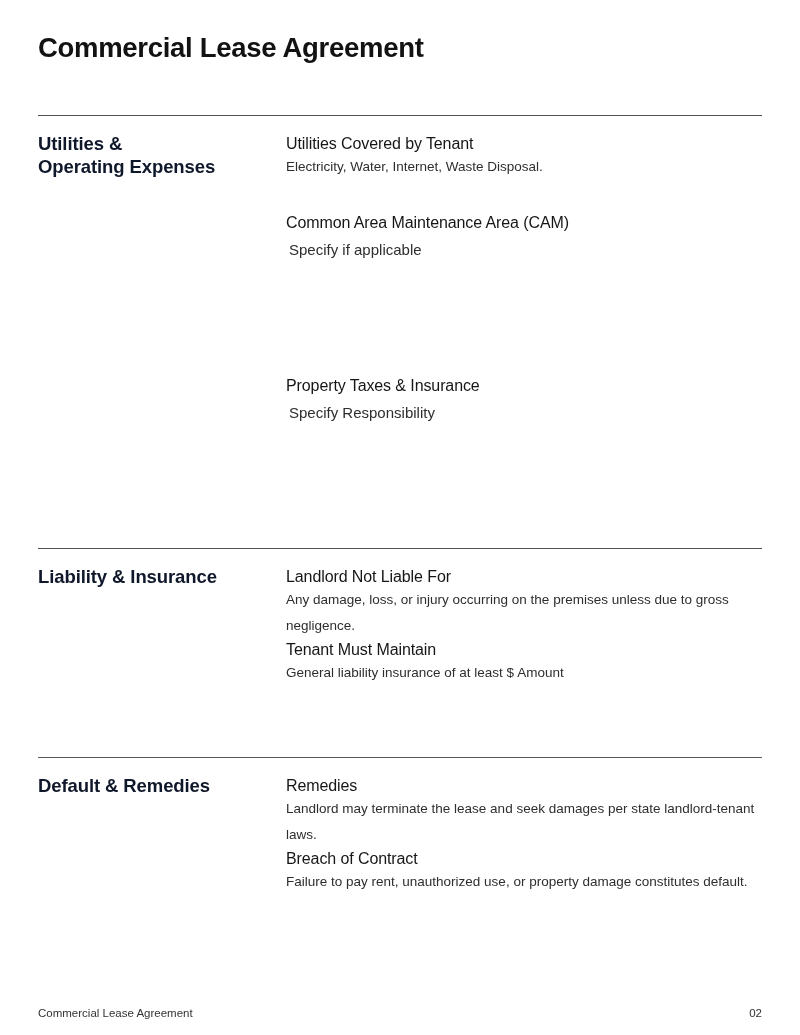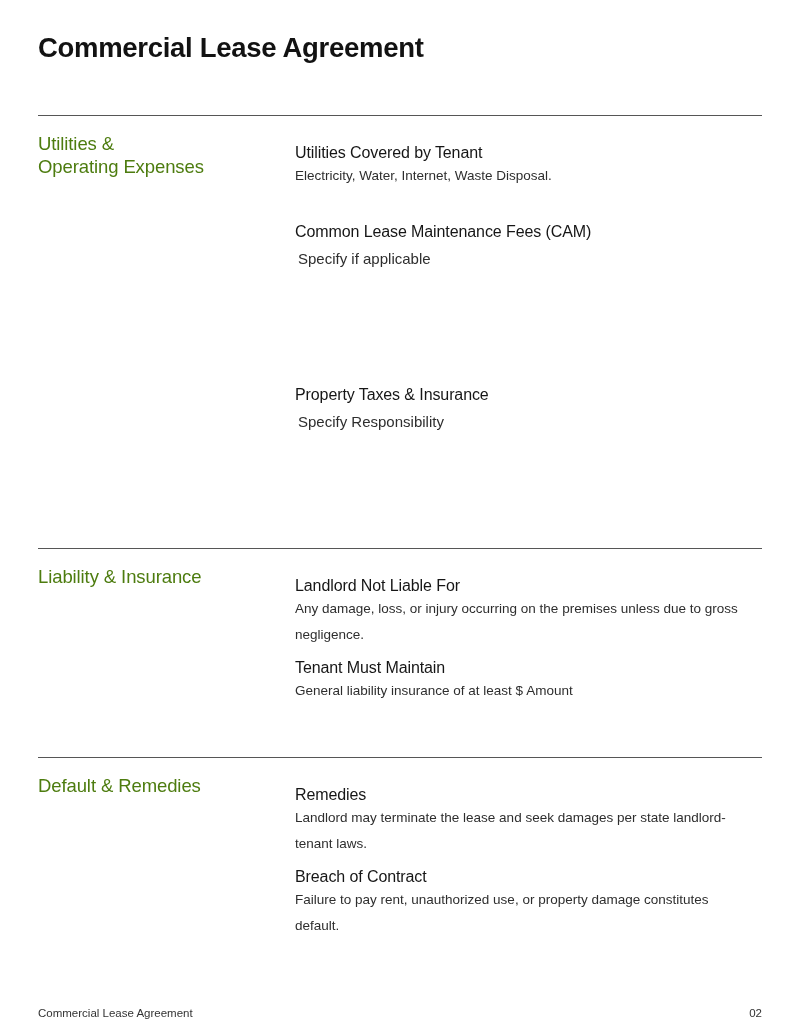--- a/index.html
+++ b/index.html
@@ -39,26 +39,26 @@
     grid-template-columns: 248px 1fr;
     padding-top: 17px;
     box-sizing: border-box;
   }
   section.s1 { min-height: 432px; }
   section.s2 { min-height: 208px; }
   section.s3 { min-height: 230px; }
   .section-label {
     font-size: 18.5px;
     line-height: 22.5px;
-    font-weight: 400;
-    color: #4d7c0f;
+    font-weight: 700;
+    color: #0f172a;
     white-space: pre-line;
     letter-spacing: -0.1px;
   }
-  .item { margin: 9px; }
+  .item { margin: 0; }
   .item-heading {
     font-size: 16px;
     line-height: 21px;
     font-weight: 400;
     letter-spacing: -0.1px;
     color: #161616;
     margin: 0;
   }
   .item-body {
     font-size: 13.5px;
@@ -103,21 +103,21 @@
     <hr class="divider">
     <section class="doc-section s1">
       <div class="section-label">Utilities &amp;
 Operating Expenses</div>
       <div class="section-items">
         <div class="item mb32">
           <p class="item-heading">Utilities Covered by Tenant</p>
           <p class="item-body">Electricity, Water, Internet, Waste Disposal.</p>
         </div>
         <div class="item mb112">
-          <p class="item-heading">Common Lease Maintenance Fees (CAM)</p>
+          <p class="item-heading">Common Area Maintenance Area (CAM)</p>
           <p class="item-placeholder">Specify if applicable</p>
         </div>
         <div class="item">
           <p class="item-heading">Property Taxes &amp; Insurance</p>
           <p class="item-placeholder">Specify Responsibility</p>
         </div>
       </div>
     </section>
 
     <hr class="divider">

